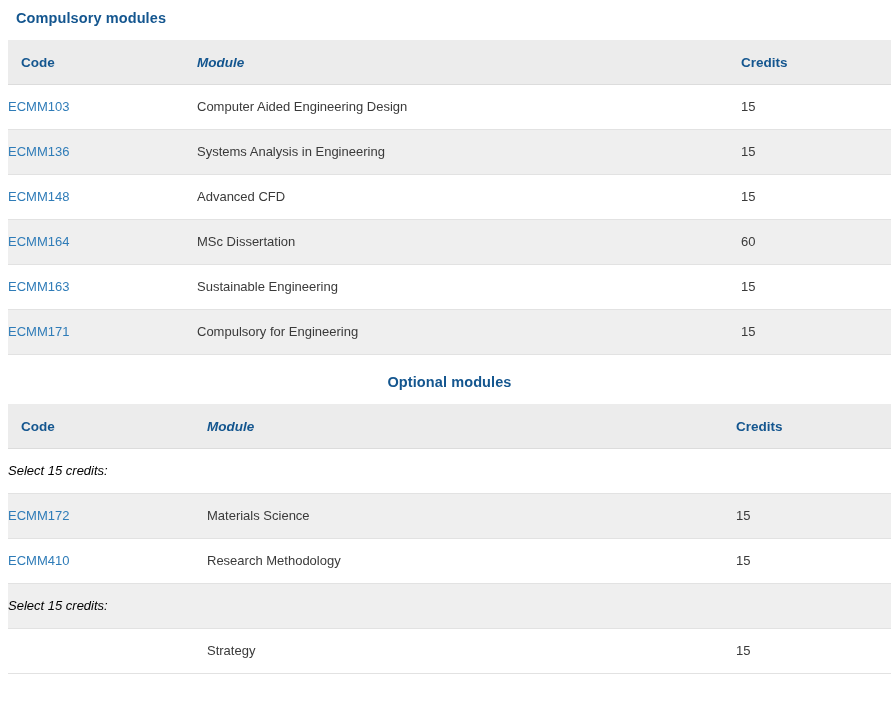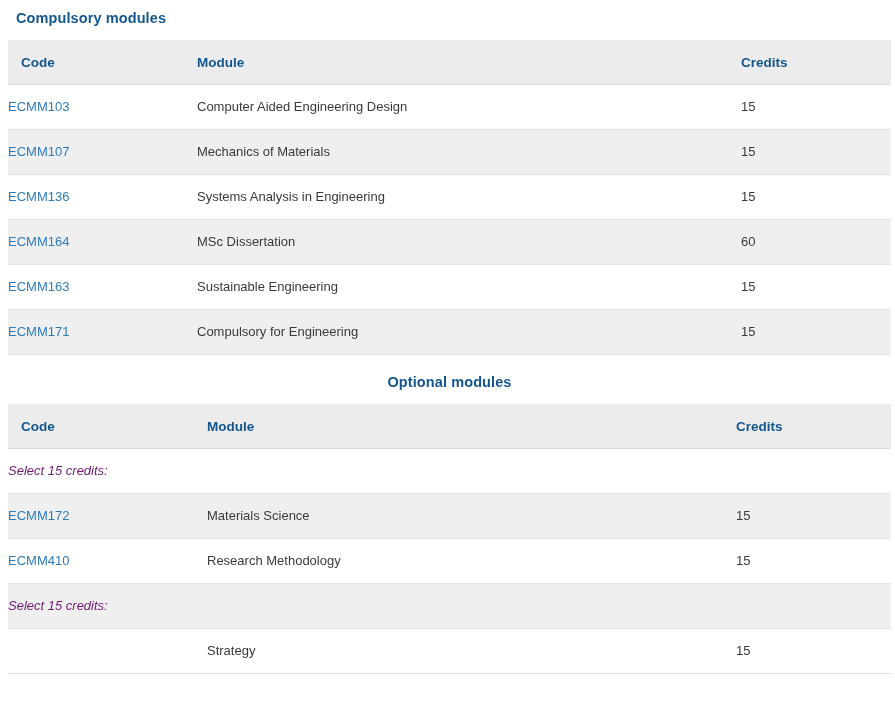--- a/index.html
+++ b/index.html
@@ -84,34 +84,34 @@
   .table-compulsory col.c-credits { width: 150px; }
 
   
   .table-optional col.c-code    { width: 199px; }
   .table-optional col.c-module  { width: 529px; }
   .table-optional col.c-credits { width: 155px; }
 
   .cell-pad-left { padding-left: 13px; }
 
   .module-table th.th-code    { padding-left: 13px; }
-  .module-table th.th-module  { padding-left: 0px; }
+  .module-table th.th-module  { padding-left: 0px; font-style: italic; }
   .module-table th.th-credits { padding-left: 0px; }
 
   
   a.module-link {
     color: #2f7cb8;
     text-decoration: none;
     font-size: 13px;
   }
 
   
   tr.note-row td {
     font-style: italic;
-    color: #701a75;
+    color: #000000;
     font-size: 13px;
   }
 
   .credits-value {
     color: #3a3a3a;
   }
 </style>
 </head>
 <body>
 
@@ -132,27 +132,27 @@
         <th class="th-credits">Credits</th>
       </tr>
     </thead>
     <tbody id="compulsory-body">
         <tr>
           <td class="cell-pad-left"><a class="module-link" href="#">ECMM103</a></td>
           <td>Computer Aided Engineering Design</td>
           <td class="credits-value">15</td>
         </tr>
         <tr>
-          <td class="cell-pad-left"><a class="module-link" href="#">ECMM107</a></td>
-          <td>Mechanics of Materials</td>
-          <td class="credits-value">15</td>
-        </tr>
-        <tr>
           <td class="cell-pad-left"><a class="module-link" href="#">ECMM136</a></td>
           <td>Systems Analysis in Engineering</td>
+          <td class="credits-value">15</td>
+        </tr>
+        <tr>
+          <td class="cell-pad-left"><a class="module-link" href="#">ECMM148</a></td>
+          <td>Advanced CFD</td>
           <td class="credits-value">15</td>
         </tr>
         <tr>
           <td class="cell-pad-left"><a class="module-link" href="#">ECMM164</a></td>
           <td>MSc Dissertation</td>
           <td class="credits-value">60</td>
         </tr>
         <tr>
           <td class="cell-pad-left"><a class="module-link" href="#">ECMM163</a></td>
           <td>Sustainable Engineering</td>

